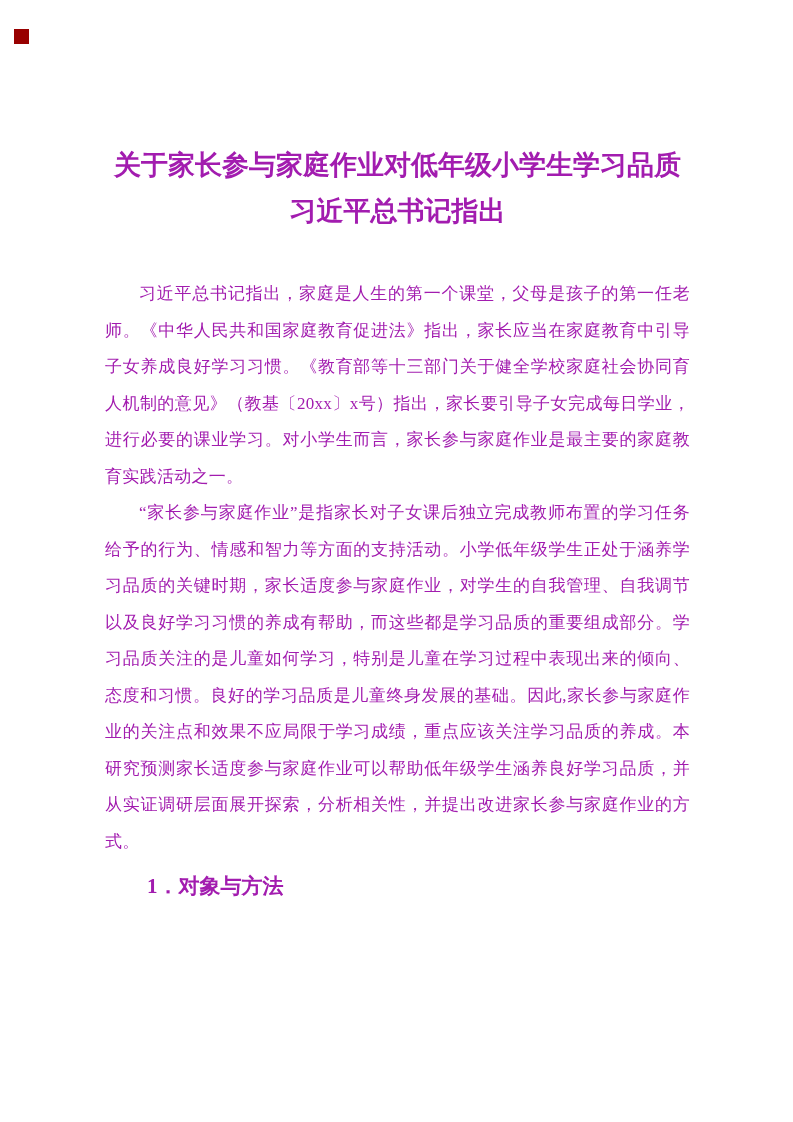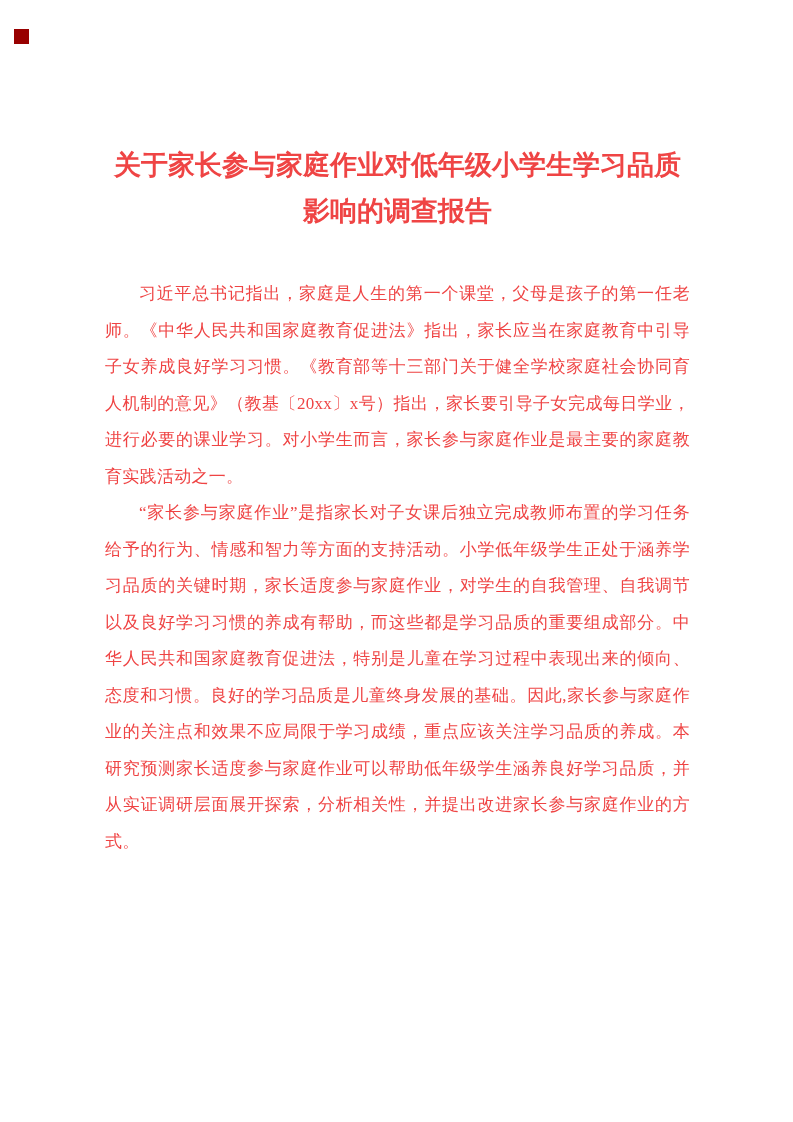--- a/index.html
+++ b/index.html
@@ -6,21 +6,21 @@
     margin: 0;
     padding: 0;
     background: #ffffff;
   }
   .page {
     position: relative;
     width: 793px;
     height: 1122px;
     background: #ffffff;
     font-family: "Liberation Serif", "DejaVu Serif", serif;
-    color: #ef4444;
+    color: #a21caf;
     overflow: hidden;
     box-sizing: border-box;
   }
   .corner-mark {
     position: absolute;
     left: 14px;
     top: 29px;
     width: 15px;
     height: 15px;
     background: #980000;
@@ -58,18 +58,19 @@
   }
 </style>
 </head>
 <body>
 
 <div class="page">
   <div class="corner-mark" style="background: rgb(152, 0, 0);"></div>
   <div class="content">
     <h1 class="title">
       <span class="t-line">关于家长参与家庭作业对低年级小学生学习品质</span>
-      <span class="t-line">影响的调查报告</span>
+      <span class="t-line">习近平总书记指出</span>
     </h1>
     <p class="para">习近平总书记指出，家庭是人生的第一个课堂，父母是孩子的第一任老师。《中华人民共和国家庭教育促进法》指出，家长应当在家庭教育中引导子女养成良好学习习惯。《教育部等十三部门关于健全学校家庭社会协同育人机制的意见》（教基〔20xx〕x号）指出，家长要引导子女完成每日学业，进行必要的课业学习。对小学生而言，家长参与家庭作业是最主要的家庭教育实践活动之一。</p>
-    <p class="para">“家长参与家庭作业”是指家长对子女课后独立完成教师布置的学习任务给予的行为、情感和智力等方面的支持活动。小学低年级学生正处于涵养学习品质的关键时期，家长适度参与家庭作业，对学生的自我管理、自我调节以及良好学习习惯的养成有帮助，而这些都是学习品质的重要组成部分。中华人民共和国家庭教育促进法，特别是儿童在学习过程中表现出来的倾向、态度和习惯。良好的学习品质是儿童终身发展的基础。因此,家长参与家庭作业的关注点和效果不应局限于学习成绩，重点应该关注学习品质的养成。本研究预测家长适度参与家庭作业可以帮助低年级学生涵养良好学习品质，并从实证调研层面展开探索，分析相关性，并提出改进家长参与家庭作业的方式。</p>
+    <p class="para">“家长参与家庭作业”是指家长对子女课后独立完成教师布置的学习任务给予的行为、情感和智力等方面的支持活动。小学低年级学生正处于涵养学习品质的关键时期，家长适度参与家庭作业，对学生的自我管理、自我调节以及良好学习习惯的养成有帮助，而这些都是学习品质的重要组成部分。学习品质关注的是儿童如何学习，特别是儿童在学习过程中表现出来的倾向、态度和习惯。良好的学习品质是儿童终身发展的基础。因此,家长参与家庭作业的关注点和效果不应局限于学习成绩，重点应该关注学习品质的养成。本研究预测家长适度参与家庭作业可以帮助低年级学生涵养良好学习品质，并从实证调研层面展开探索，分析相关性，并提出改进家长参与家庭作业的方式。</p>
+    <p class="section-heading">1．对象与方法</p>
   </div>
 </div>
 
 </body></html>

